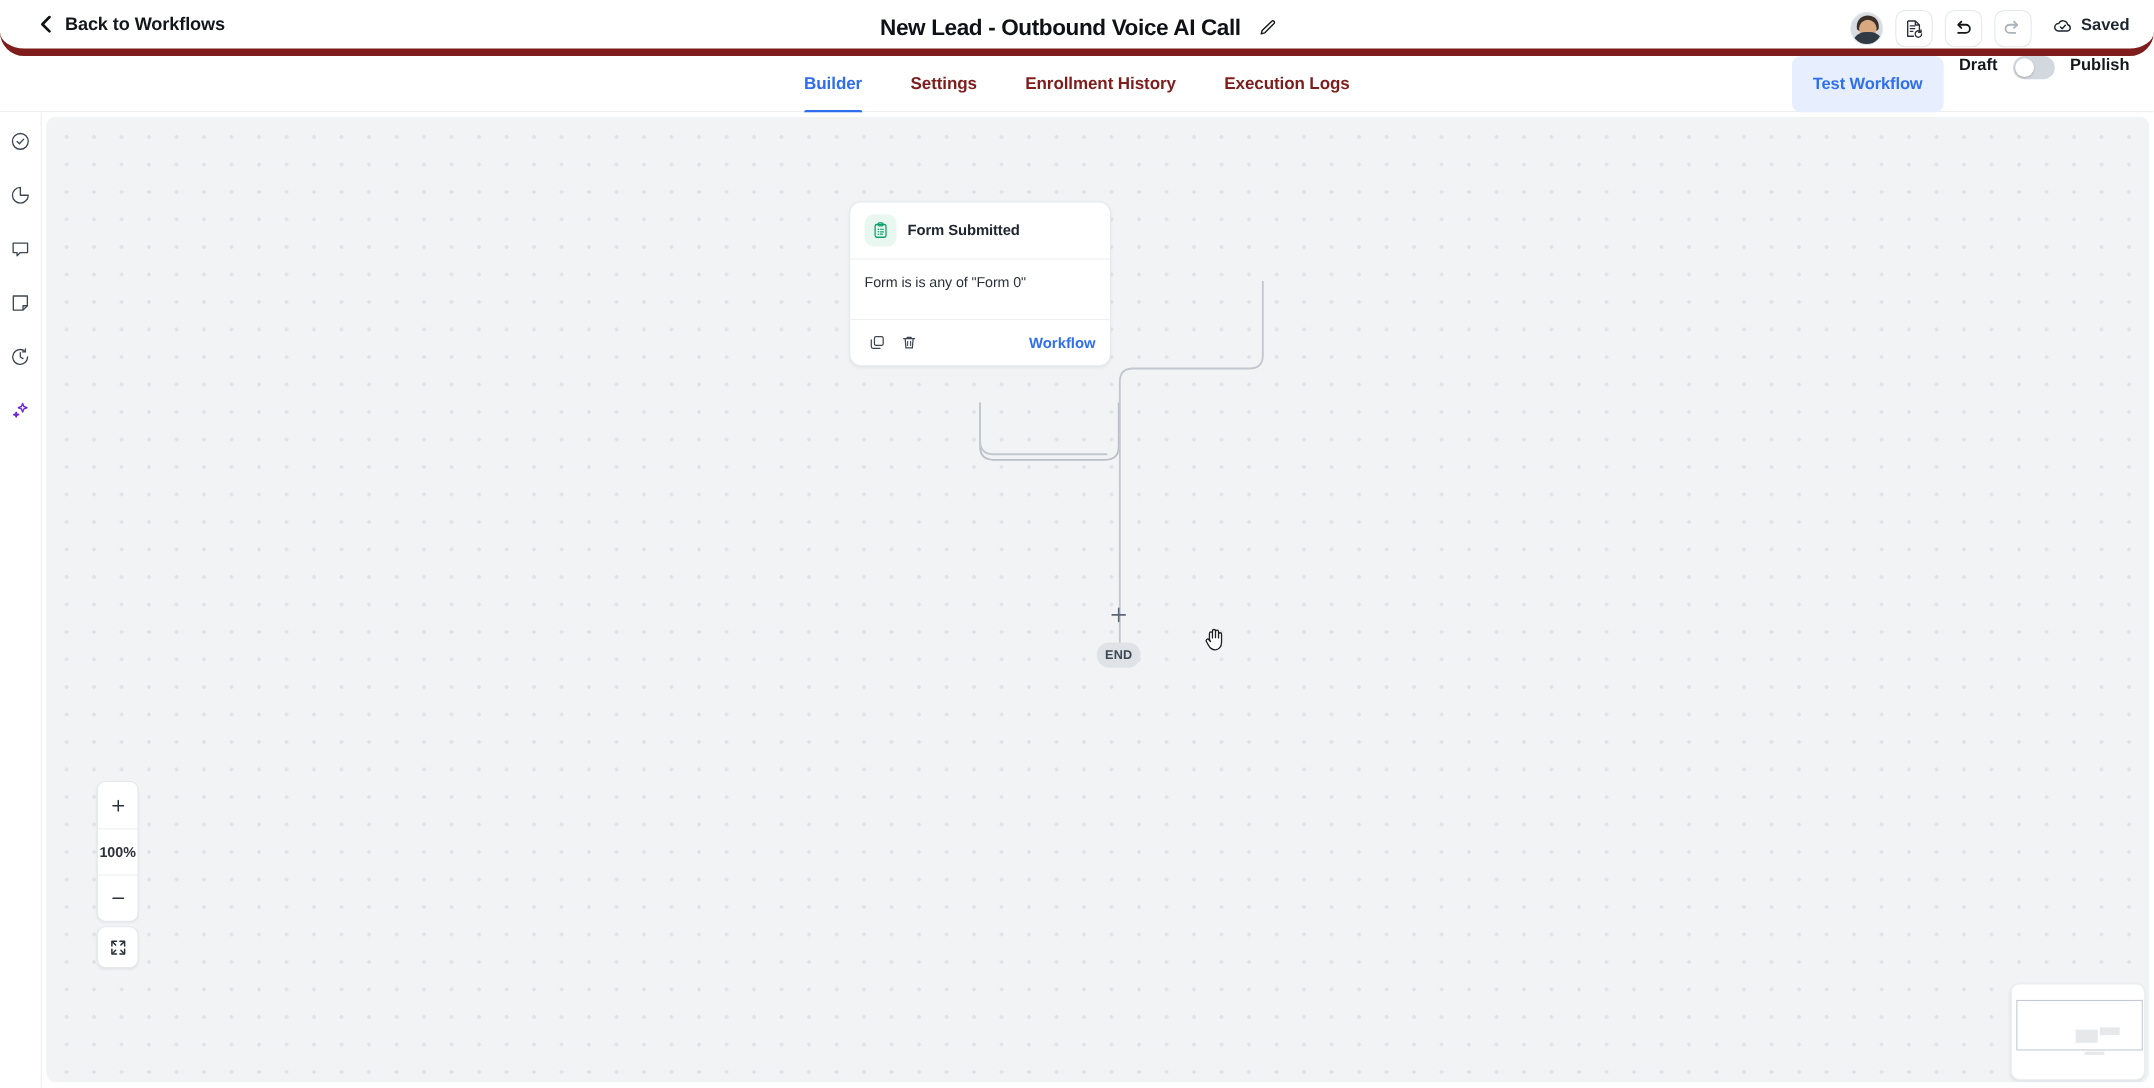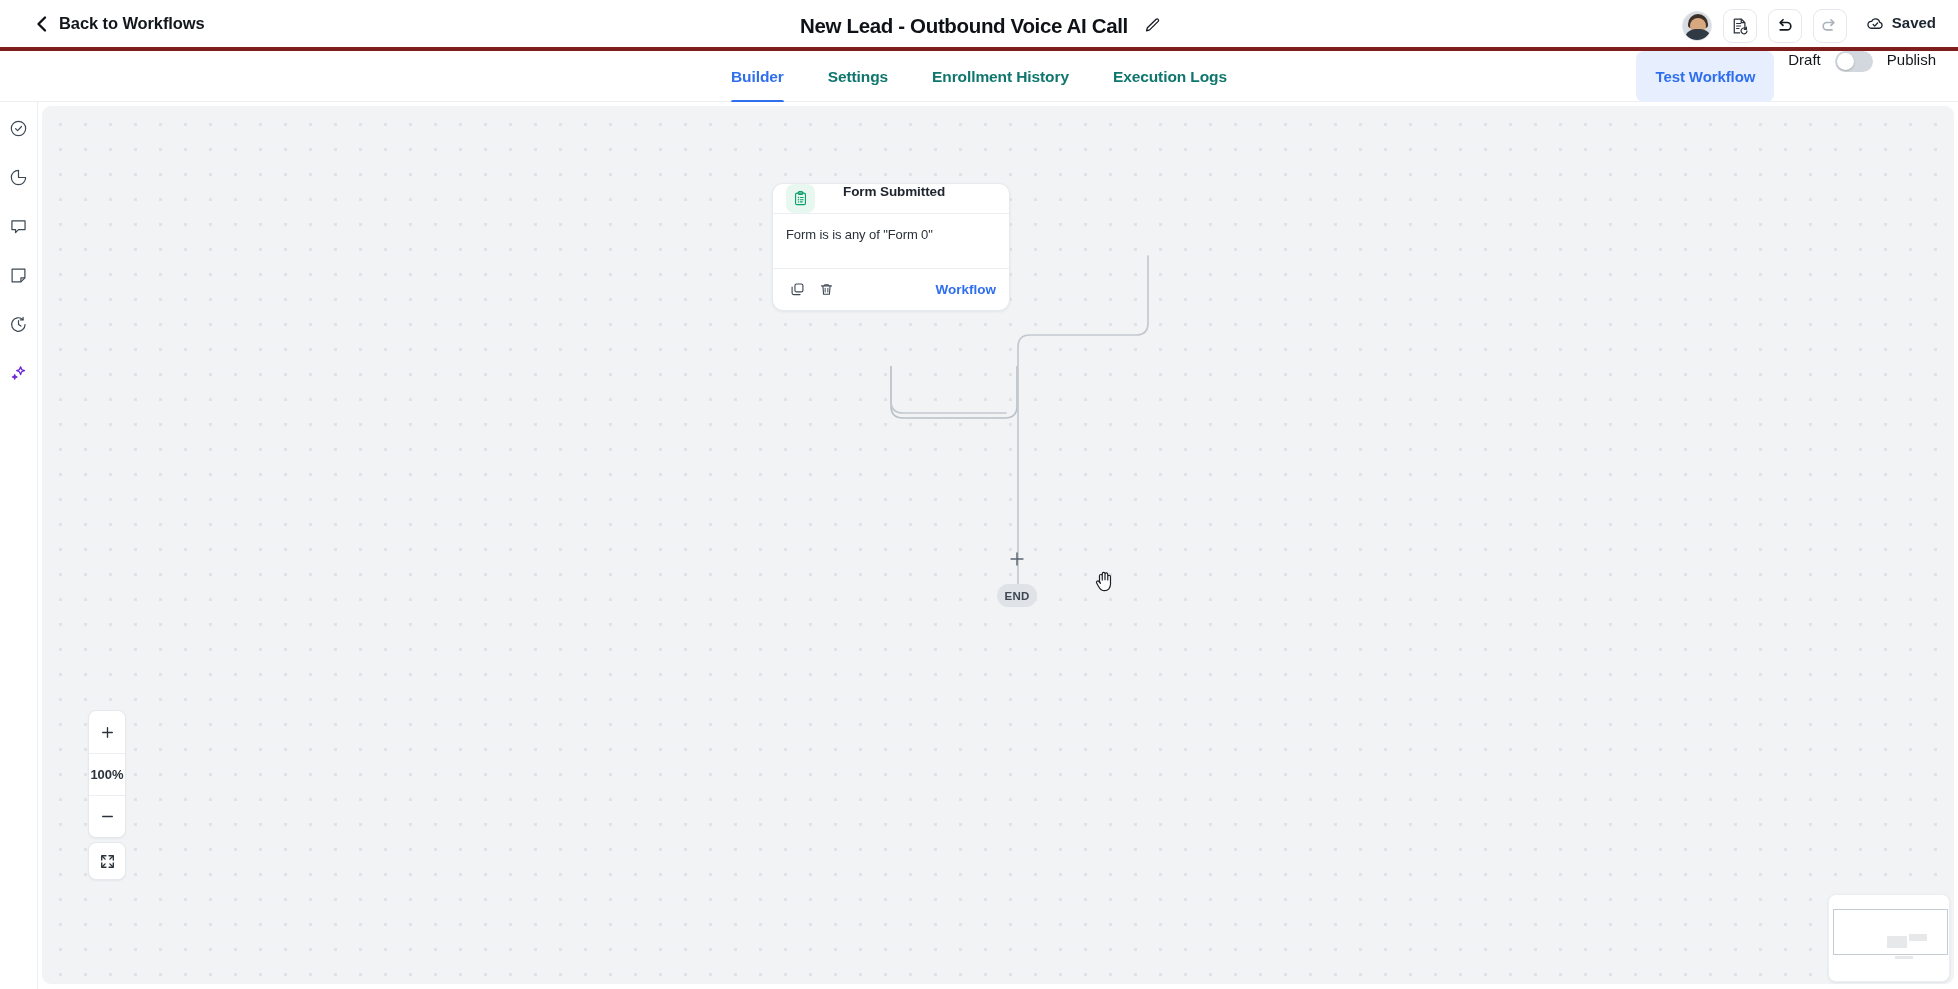--- a/index.html
+++ b/index.html
@@ -7,22 +7,22 @@
     width: 1958px; height: 989px;
     font-family: "Liberation Sans", sans-serif;
     background: #ffffff;
     overflow: hidden;
   }
 
   
   .header {
     position: absolute; top: 0; left: 0; width: 1958px; height: 51px;
     background: #ffffff;
-    border-bottom: 4px solid #7f1d1d;
-    display: flex; align-items: center;
+    border-bottom: 7px solid #7f1d1d;
+    display: flex; align-items: center; border-radius: 22px;
   }
   .back-link {
     display: flex; align-items: center; gap: 11px;
     margin-left: 34px; cursor: pointer;
   }
   .back-chevron { display: block; width: 14px; height: 18px; }
   .back-label { font-size: 16.5px; font-weight: 600; color: #13161a; letter-spacing: -0.1px; }
 
   .title-wrap {
     position: absolute; left: 3px; right: 0; top: 0; height: 51px;
@@ -66,40 +66,40 @@
   
   .tabbar {
     position: absolute; top: 51px; left: 0; width: 1958px; height: 51px;
     background: #fff; border-bottom: 1px solid #eceef1;
   }
   .tabs {
     position: absolute; left: 0; right: 0; top: 0; height: 51px;
     display: flex; align-items: center; justify-content: center; gap: 44px;
   }
   .tab {
-    font-size: 15.5px; font-weight: 600; color: #0f766e;
+    font-size: 15.5px; font-weight: 600; color: #7f1d1d;
     height: 51px; display: flex; align-items: center; cursor: pointer;
     position: relative; letter-spacing: -0.1px;
   }
   .tab.active { color: #2f6fed; }
   .tab.active::after {
     content: ""; position: absolute; left: 0; right: 0; bottom: 0;
     height: 2.5px; background: #2f6fed; border-radius: 2px 2px 0 0;
   }
   .tabbar-right {
     position: absolute; right: 22px; top: 0; height: 51px;
     display: flex; gap: 14px;
   }
   .test-btn {
     background: #e7efff; color: #2f6fed;
     font-size: 15px; font-weight: 700; letter-spacing: -0.1px;
     padding: 9px 19px; border-radius: 8px; border: none; cursor: pointer;
     font-family: inherit;
   }
-  .draft-label, .publish-label { font-size: 15px; font-weight: 400; color: #14181d; }
+  .draft-label, .publish-label { font-size: 15px; font-weight: 700; color: #14181d; }
   .toggle {
     width: 38px; height: 21px; border-radius: 11px; background: #d3d8de;
     position: relative; cursor: pointer; flex: none;
   }
   .toggle .knob {
     position: absolute; top: 2px; left: 2px; width: 17px; height: 17px;
     border-radius: 50%; background: #fff; box-shadow: 0 1px 2px rgba(0,0,0,.22);
   }
 
   
@@ -121,21 +121,21 @@
   }
 
   .flow-svg { position: absolute; left: 0; top: 0; width: 100%; height: 100%; }
 
   
   .node-card {
     position: absolute; left: 730px; top: 77px; width: 238px;
     background: #fff; border: 1px solid #e6e9ed; border-radius: 11px;
     box-shadow: 0 1px 3px rgba(16,24,40,.06);
   }
-  .node-head { display: flex; align-items: flex-start; gap: 28px; padding: 0 13px; }
+  .node-head { display: flex; align-items: center; gap: 10px; padding: 11px 13px; }
   .node-ico {
     width: 29px; height: 29px; border-radius: 8px; background: #e8f8f0;
     display: flex; align-items: center; justify-content: center; flex: none;
   }
   .node-title { font-size: 13.5px; font-weight: 600; color: #202730; letter-spacing: -0.1px; }
   .node-div { height: 1px; background: #eceef1; }
   .node-body { padding: 13px 13px 26px; font-size: 13px; color: #2a313a; letter-spacing: -0.1px; }
   .node-foot { display: flex; align-items: center; padding: 9px 13px 10px; }
   .foot-ico { width: 22px; height: 22px; display:flex; align-items:center; justify-content:center; cursor: pointer; }
   .foot-ico + .foot-ico { margin-left: 7px; }

